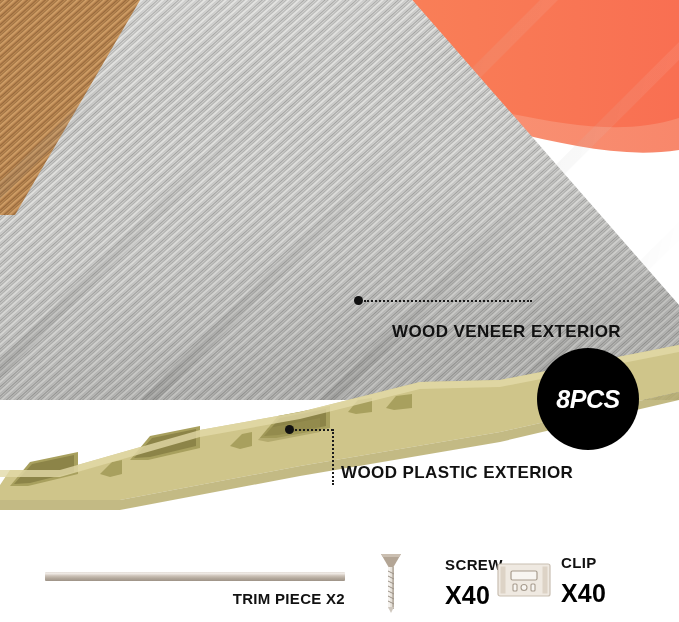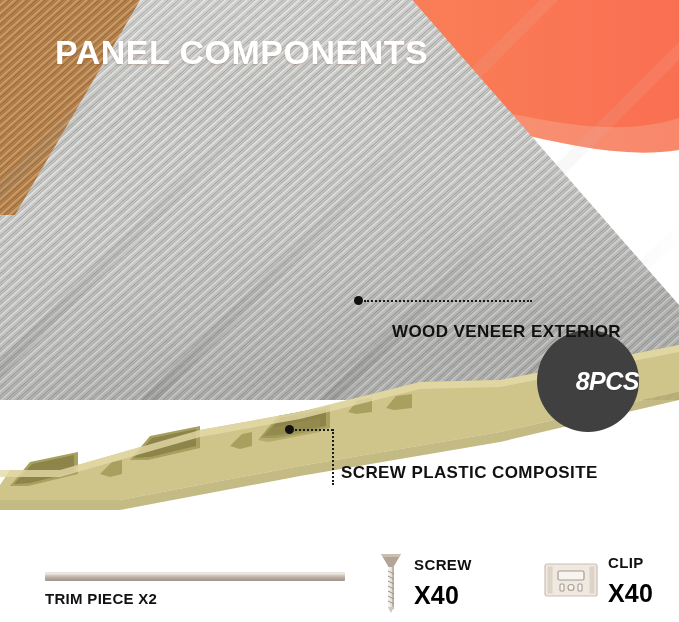--- a/index.html
+++ b/index.html
@@ -80,28 +80,28 @@
   .leader-v {
     position: absolute;
     width: 0;
     border-left: 2px dotted #1a1a1a;
     z-index: 30;
   }
 
   
   .badge {
     position: absolute;
-    left: 537px; top: 330px;
+    left: 537px; top: 348px;
     width: 102px; height: 102px;
     border-radius: 50%;
-    background: #404040;
+    background: #000000;
     z-index: 25;
     display: flex;
     align-items: center;
-    justify-content: flex-end;
+    justify-content: center;
   }
   .badge-text {
     color: #ffffff;
     font-weight: bold;
     font-style: italic;
     font-size: 25px;
     letter-spacing: -0.5px;
     text-shadow: 0 1px 1px rgba(0,0,0,0.08);
   }
 
@@ -120,21 +120,21 @@
     width: 300px; height: 9px;
     background: linear-gradient(to bottom,
         #e4ded8 0%, #efeae5 18%, #cdc3b9 42%,
         #b3a89c 70%, #9e9387 100%);
     border-radius: 1px;
   }
   .trim-label {
     position: absolute;
     left: 45px; top: 65px;
     width: 300px;
-    text-align: left;
+    text-align: right;
     font-weight: bold;
     font-size: 15px;
     color: #111111;
     letter-spacing: 0.3px;
   }
   .acc-item {
     position: absolute;
     display: flex;
     align-items: center;
   }
@@ -186,21 +186,20 @@
         <path d="M0,0 L679,0 L679,150
                  C600,162 520,130 420,112
                  C320,94 180,105 0,150 Z" fill="url(#orangeGradLight)"></path>
 
         <path d="M0,0 L679,0 L679,118
                  C610,140 540,118 440,100
                  C330,80 170,92 0,138 Z" fill="url(#orangeGrad)"></path>
       </g>
     </svg>
 
-    <div class="header-title">PANEL COMPONENTS</div>
   </div>
 
   <svg class="panel-photo" width="679" height="520" viewBox="0 0 679 520">
     <defs>
 
       <pattern id="greyGrain" width="7" height="7" patternUnits="userSpaceOnUse" patternTransform="rotate(48)">
         <rect width="7" height="7" fill="#cfcfcd"></rect>
         <rect x="0" width="1" height="7" fill="#8d8d8c" opacity="0.75"></rect>
         <rect x="2" width="0.6" height="7" fill="#6e6e6d" opacity="0.6"></rect>
         <rect x="3.4" width="1.4" height="7" fill="#e8e8e6" opacity="0.9"></rect>
@@ -302,32 +301,32 @@
     </g>
   </svg>
 
   <div class="callout-dot" style="left:354px; top:296px;"></div>
   <div class="leader-h" style="left:364px; top:300px; width:168px;"></div>
   <div class="callout-label" style="left:392px; top:278px; font-size:17px;margin-top:44px;">WOOD VENEER EXTERIOR</div>
 
   <div class="callout-dot" style="left:285px; top:425px;"></div>
   <div class="leader-h" style="left:295px; top:429px; width:38px;"></div>
   <div class="leader-v" style="left:332px; top:429px; height:56px;"></div>
-  <div class="callout-label" style="left:341px; top:463px; font-size:17px;">SCREW PLASTIC COMPOSITE</div>
+  <div class="callout-label" style="left:341px; top:463px; font-size:17px;">WOOD PLASTIC EXTERIOR</div>
 
   <div class="badge">
     <span class="badge-text">8PCS</span>
   </div>
 
   <div class="acc-row">
 
     <div class="trim-bar"></div>
     <div class="trim-label">TRIM PIECE X2</div>
 
-    <div class="acc-item" style="left:378px; top:26px;">
+    <div class="acc-item" style="left:378px; top:26px;gap:31px;">
       <svg width="26" height="62" viewBox="0 0 26 62">
         <path d="M3,3 L23,3 L15.5,16 L10.5,16 Z" fill="#b3a595"></path>
         <path d="M3,3 L23,3 L21,6 L5,6 Z" fill="#cbbfb1"></path>
         <rect x="10" y="16" width="6" height="42" fill="#e6e1da"></rect>
         <rect x="10" y="16" width="2.2" height="42" fill="#f5f2ee"></rect>
         <rect x="14.2" y="16" width="1.8" height="42" fill="#b9b0a4"></rect>
         <g stroke="#9c9287" stroke-width="1" fill="none">
           <path d="M10,20 L16,23"></path>
             <path d="M10,25 L16,28"></path>
           <path d="M10,30 L16,33"></path>
@@ -337,21 +336,21 @@
           <path d="M10,50 L16,53"></path>
         </g>
         <path d="M10,56 L16,56 L13,62 Z" fill="#cfc8bf"></path>
       </svg>
       <span class="acc-text">
         <span class="acc-name">SCREW</span>
         <span class="acc-qty">X40</span>
       </span>
     </div>
 
-    <div class="acc-item" style="left:544px; top:30px;">
+    <div class="acc-item" style="left:497px; top:30px;">
       <svg width="54" height="42" viewBox="0 0 54 42">
         <rect x="1" y="4" width="52" height="32" rx="2" fill="#efe9e1" stroke="#c9bfb2" stroke-width="1.2"></rect>
         <rect x="3.5" y="6.5" width="5" height="27" fill="#ddd3c6"></rect>
         <rect x="45.5" y="6.5" width="5" height="27" fill="#ddd3c6"></rect>
         <rect x="14" y="11" width="26" height="9" rx="1.5" fill="#f8f5f1" stroke="#a79c8e" stroke-width="1.2"></rect>
         <rect x="16" y="24" width="4" height="7" rx="1" fill="#f8f5f1" stroke="#a79c8e" stroke-width="1.1"></rect>
         <circle cx="27" cy="27.5" r="3" fill="#f8f5f1" stroke="#a79c8e" stroke-width="1.1"></circle>
         <rect x="34" y="24" width="4" height="7" rx="1" fill="#f8f5f1" stroke="#a79c8e" stroke-width="1.1"></rect>
       </svg>
       <span class="acc-text">

